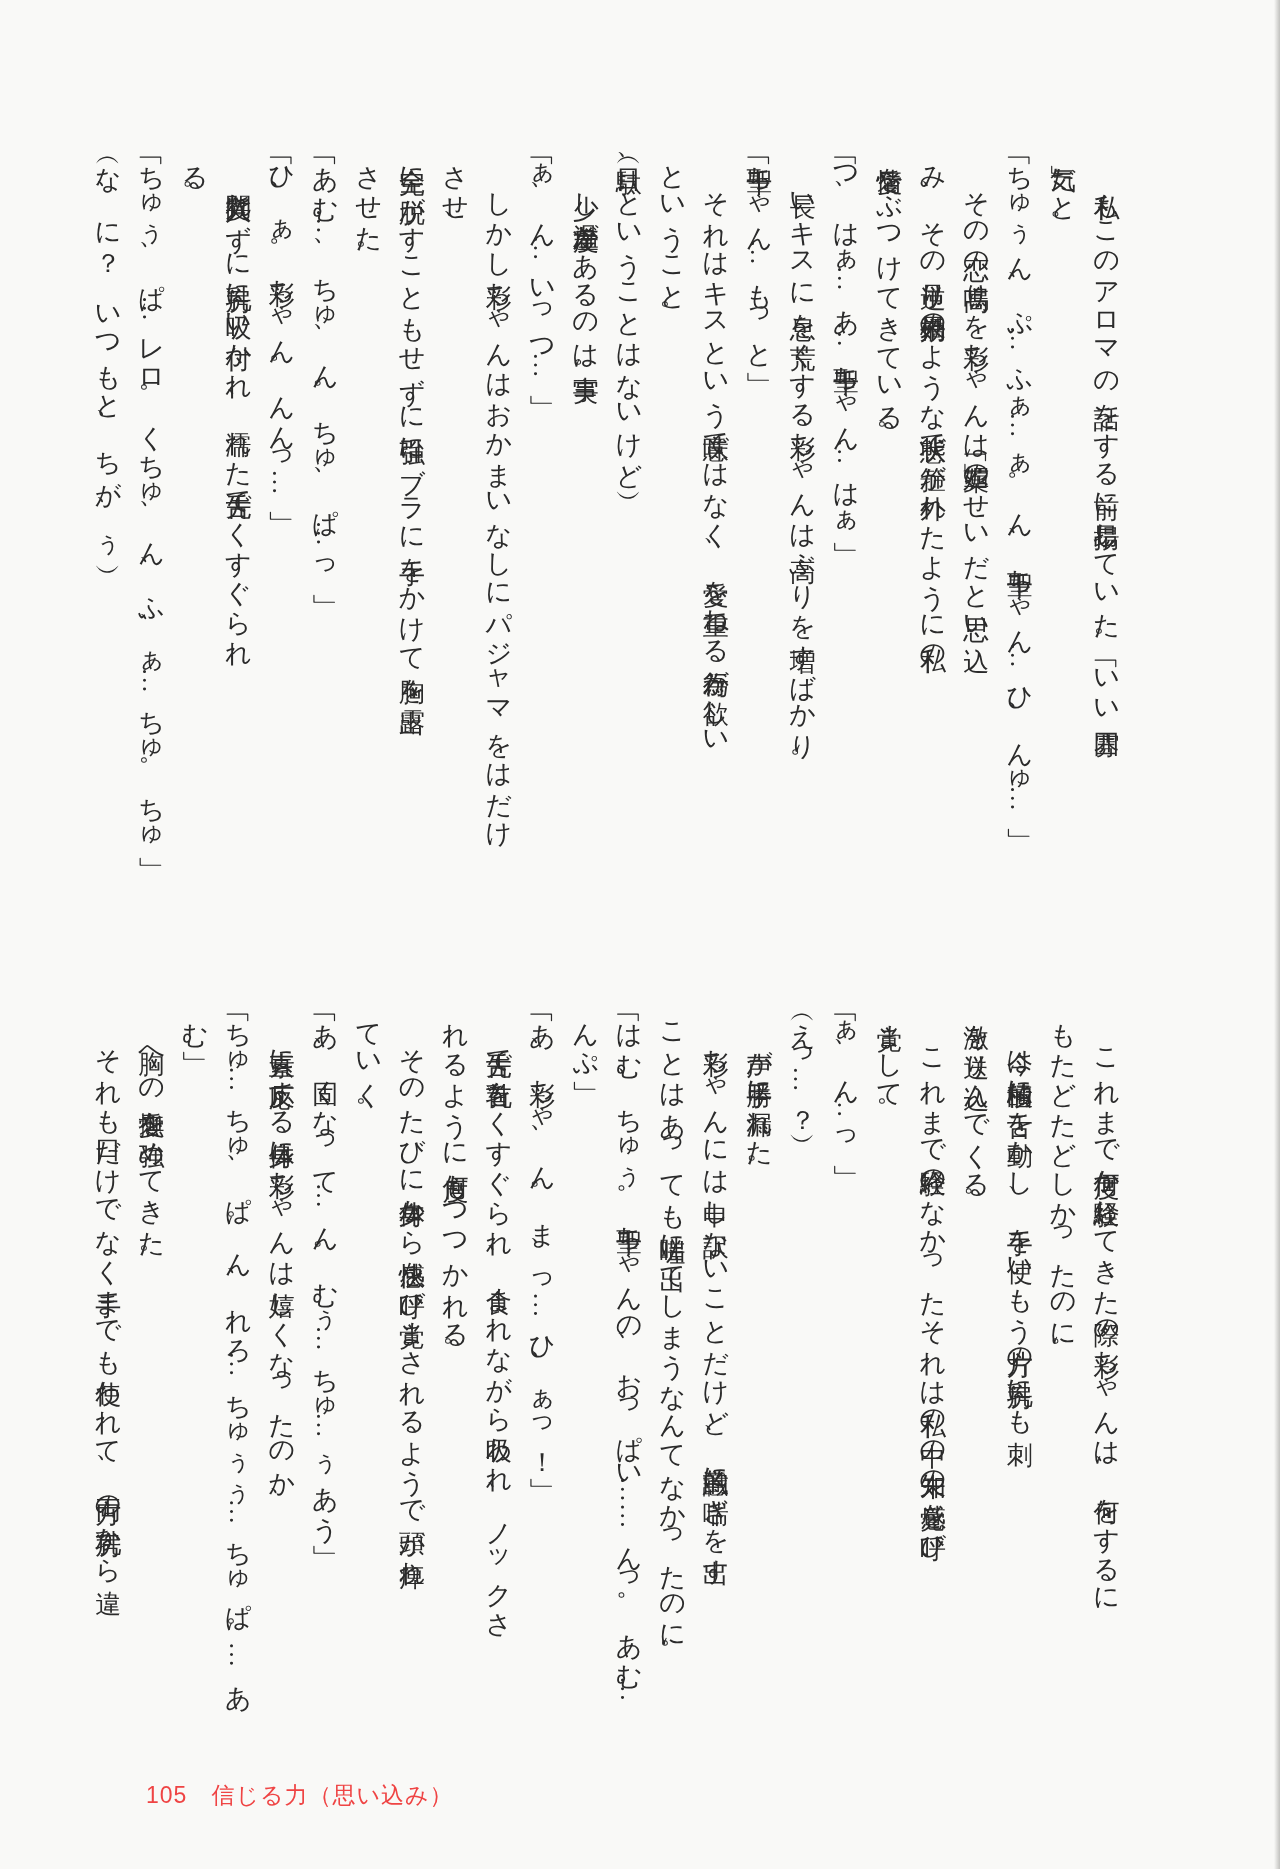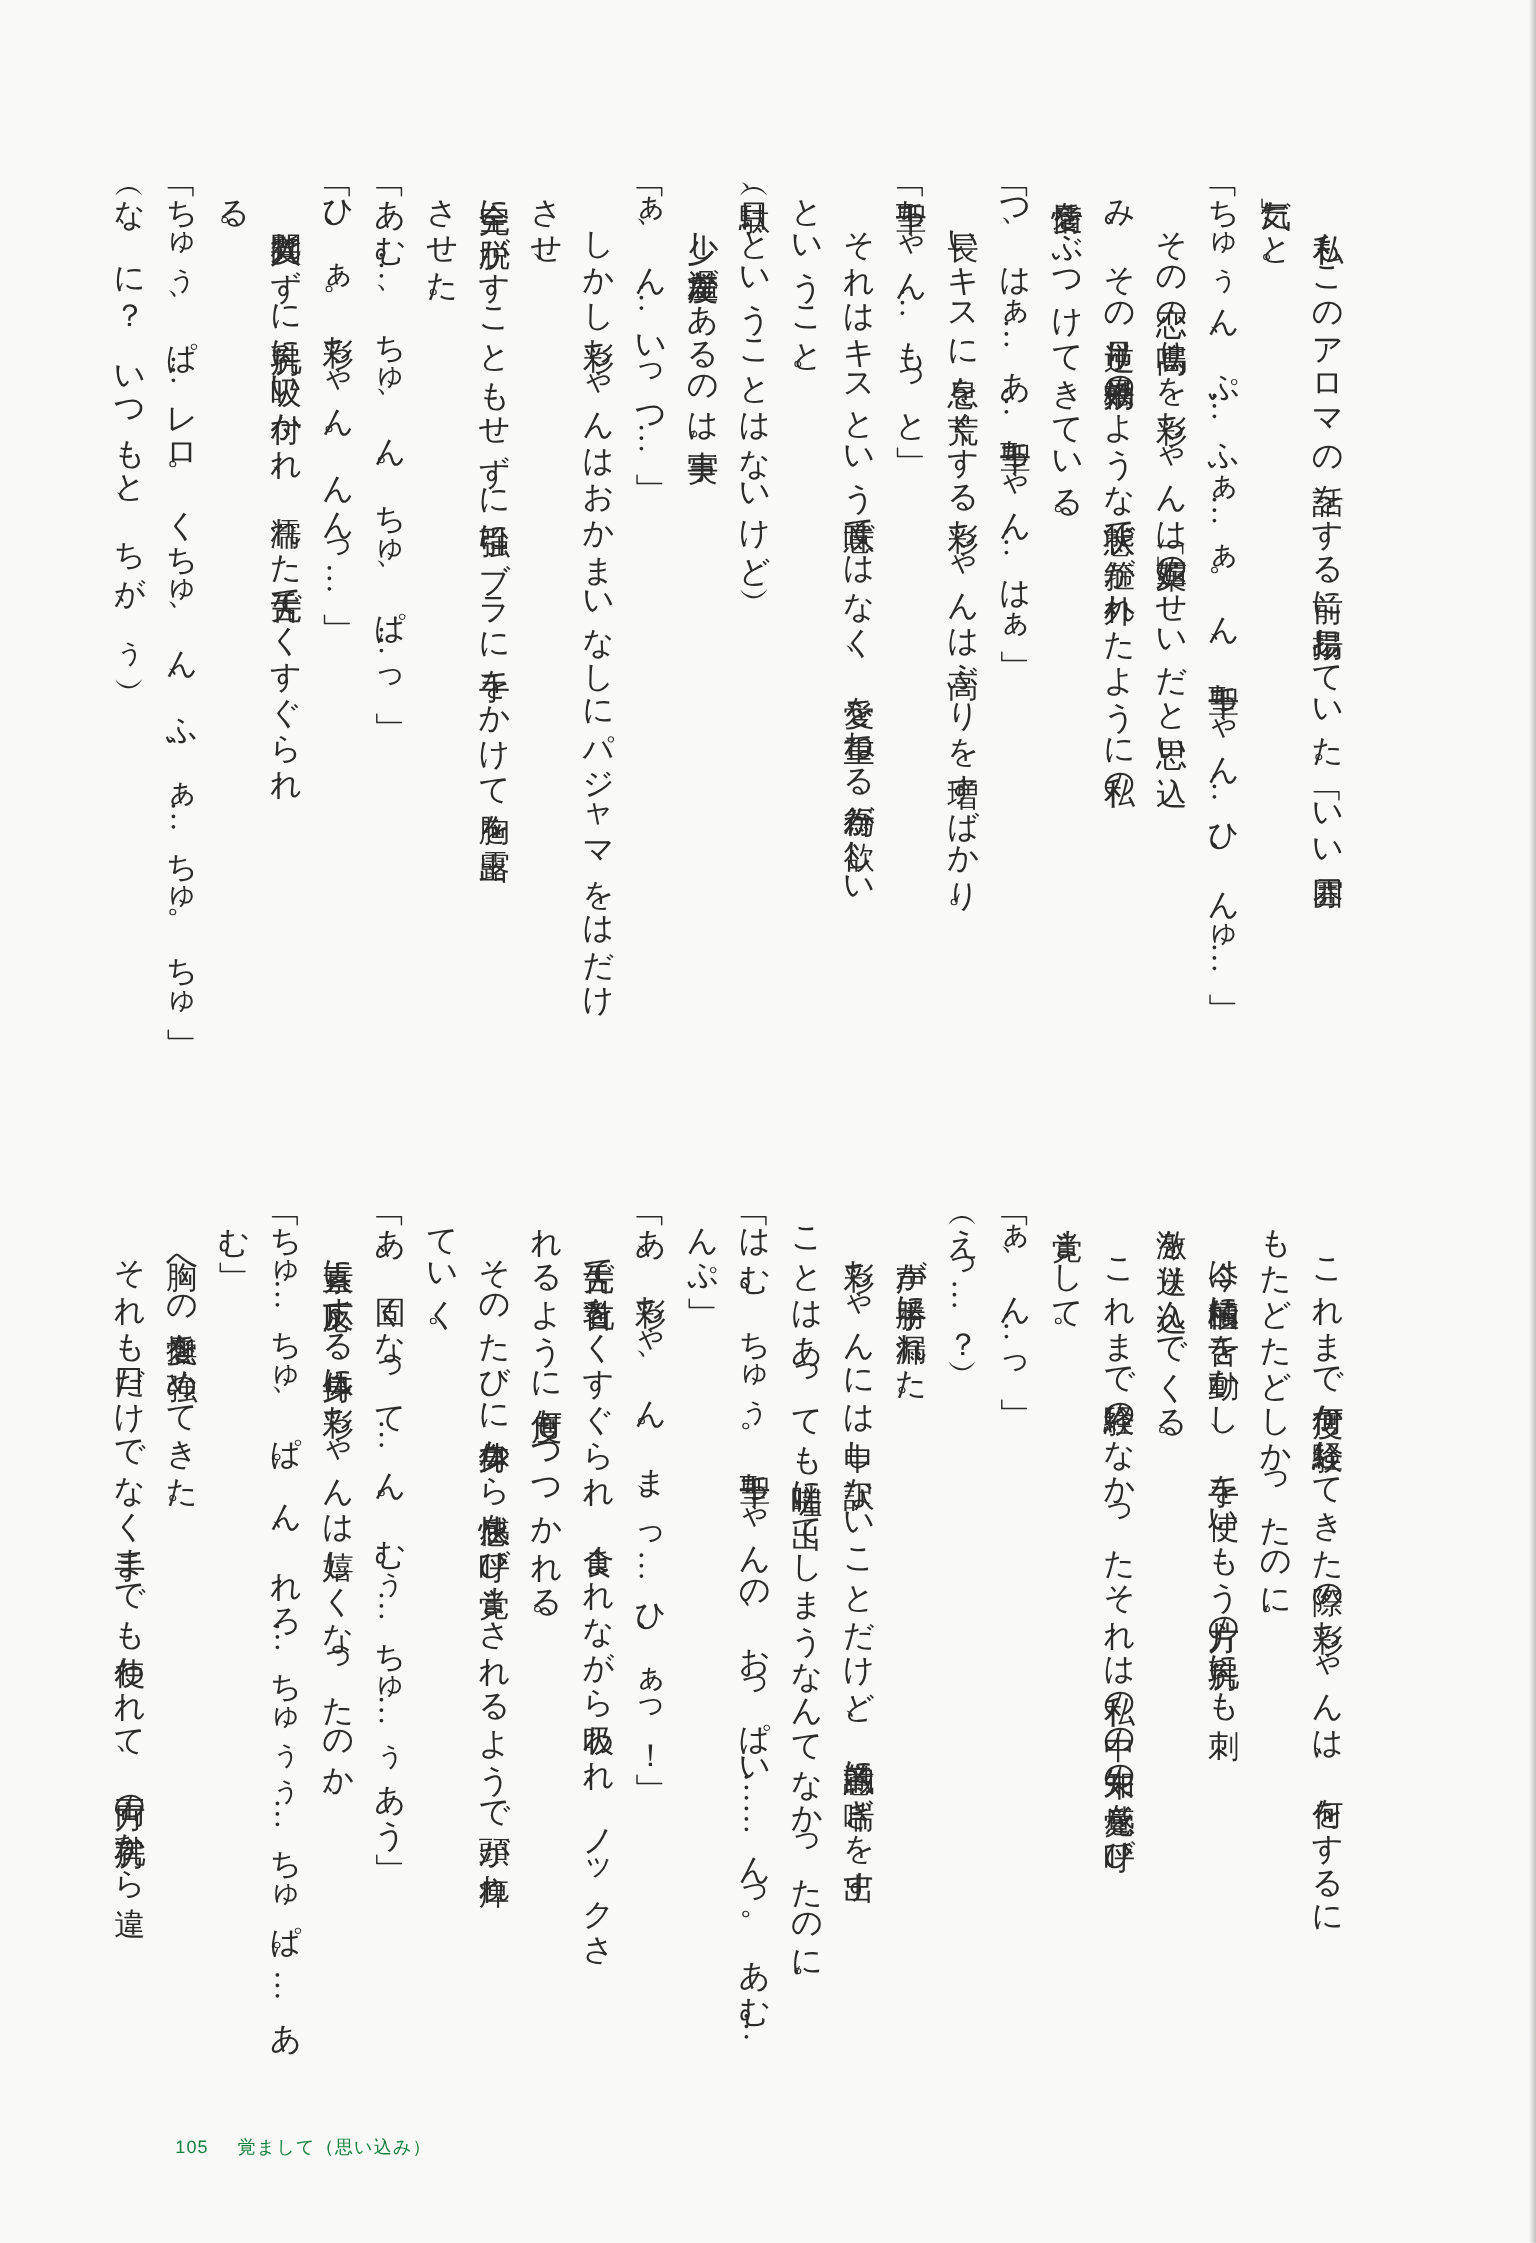--- a/index.html
+++ b/index.html
@@ -22,22 +22,22 @@
     line-height: 43.4px;
     letter-spacing: 0.3px;
   }
   .vblock p { margin: 0; padding: 0; }
   #block-upper { top: 148px; }
   #block-lower { top: 1005px; }
   .footer {
     position: absolute;
     left: 146px; top: 1780px;
     font-family: "Liberation Sans", "DejaVu Sans", sans-serif;
-    font-size: 15px;
-    color: #15803d;
+    font-size: 23px;
+    color: #ef4444;
     display: flex;
     align-items: baseline;
     gap: 24px;
     letter-spacing: 1px;
   }
   .scan-edge {
     position: absolute;
     top: 0; right: 0;
     width: 6px; height: 100%;
     background: linear-gradient(to right, rgba(110,110,105,0), rgba(110,110,105,0.40));
@@ -95,18 +95,18 @@
       <p>ていく。</p>
       <p>「あ、固くなって…ん。むぅ…ちゅ…ぅあう」</p>
       <p>　素直に反応する身体に彩ちゃんは嬉しくなったのか、</p>
       <p>「ちゅ…ちゅ、ぱ。ん、れろ…ちゅぅぅ…ちゅぱ。…あむ」</p>
       <p>　胸への愛撫を強めてきた。</p>
       <p>　それも口だけでなく手までも使われて、両方の乳房から違</p>
     </section>
 
   <footer class="footer">
     <span>105</span>
-    <span>覚まして（思い込み）</span>
+    <span>信じる力（思い込み）</span>
   </footer>
 
   <div class="scan-edge"></div>
 
 </main>
 
 </body></html>

